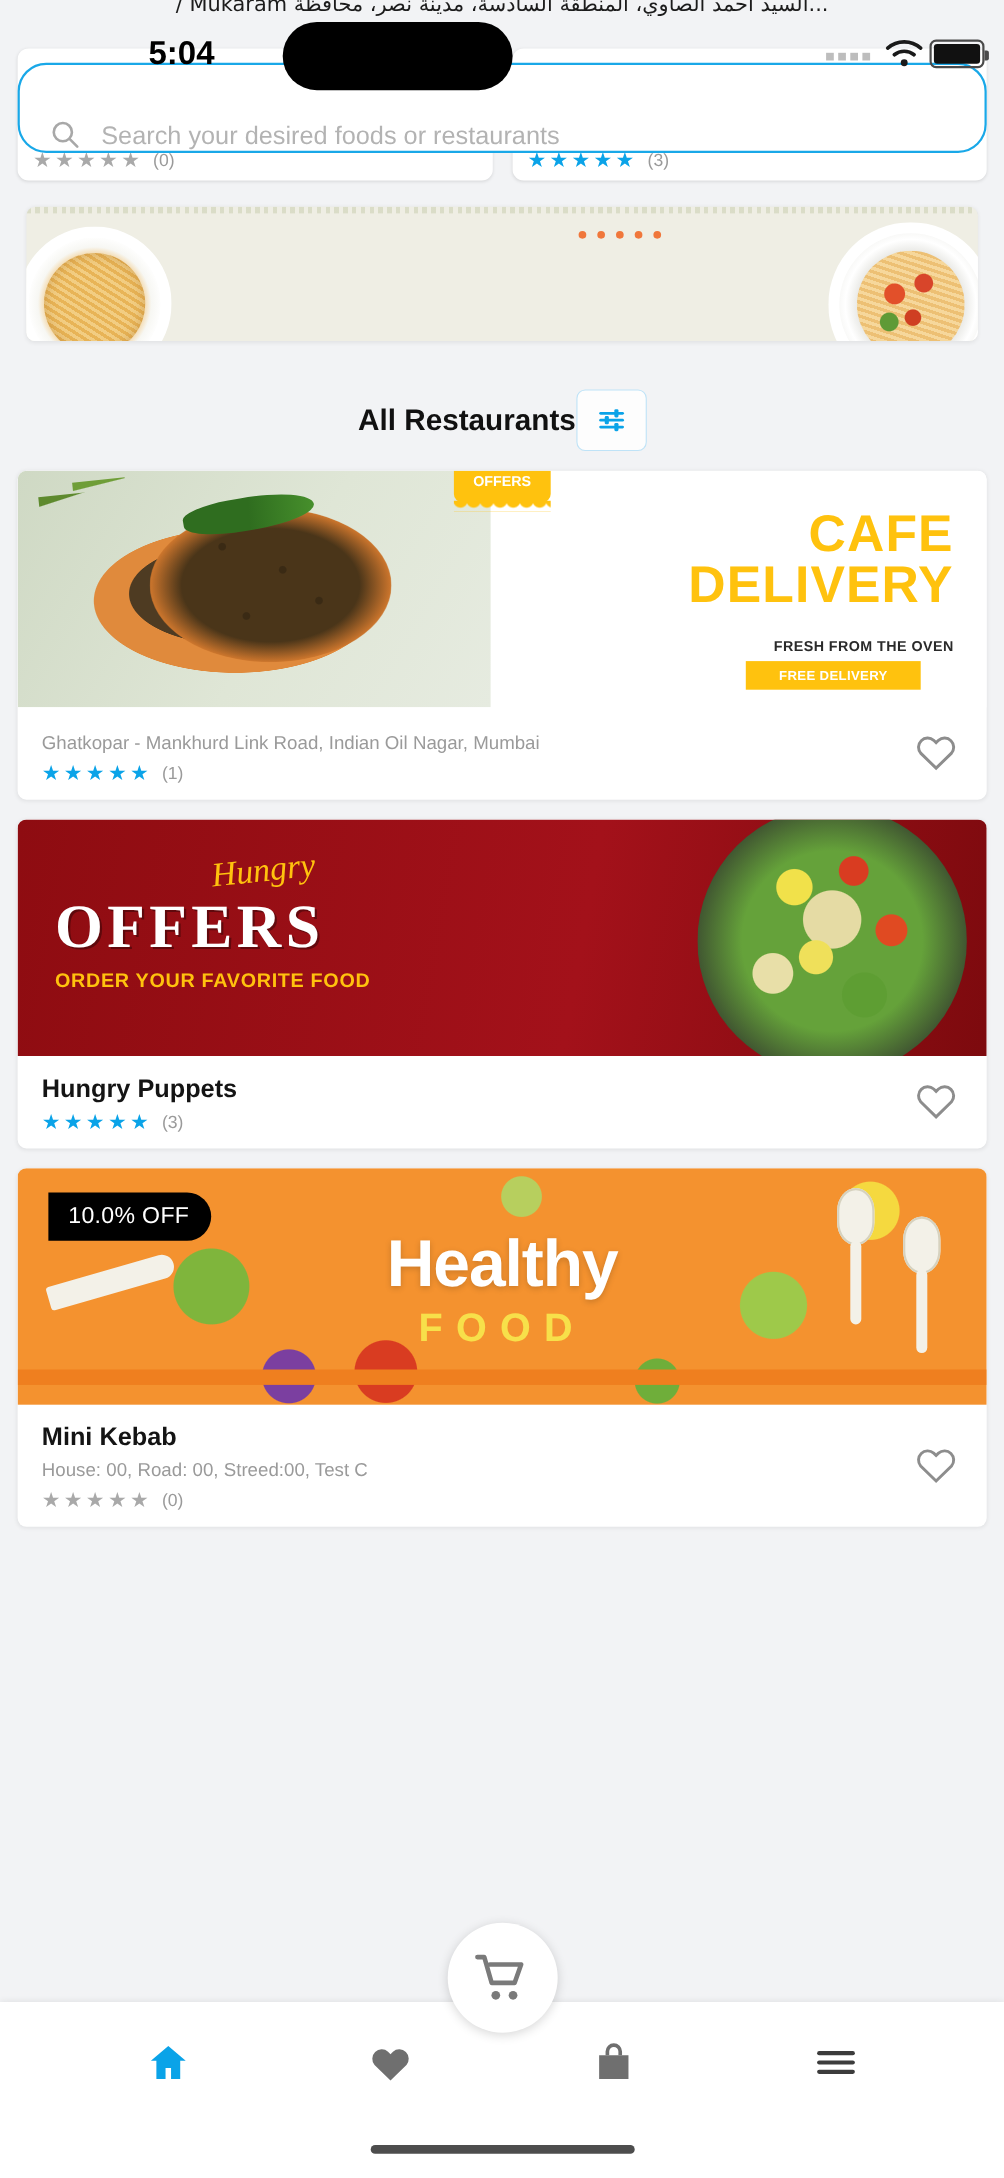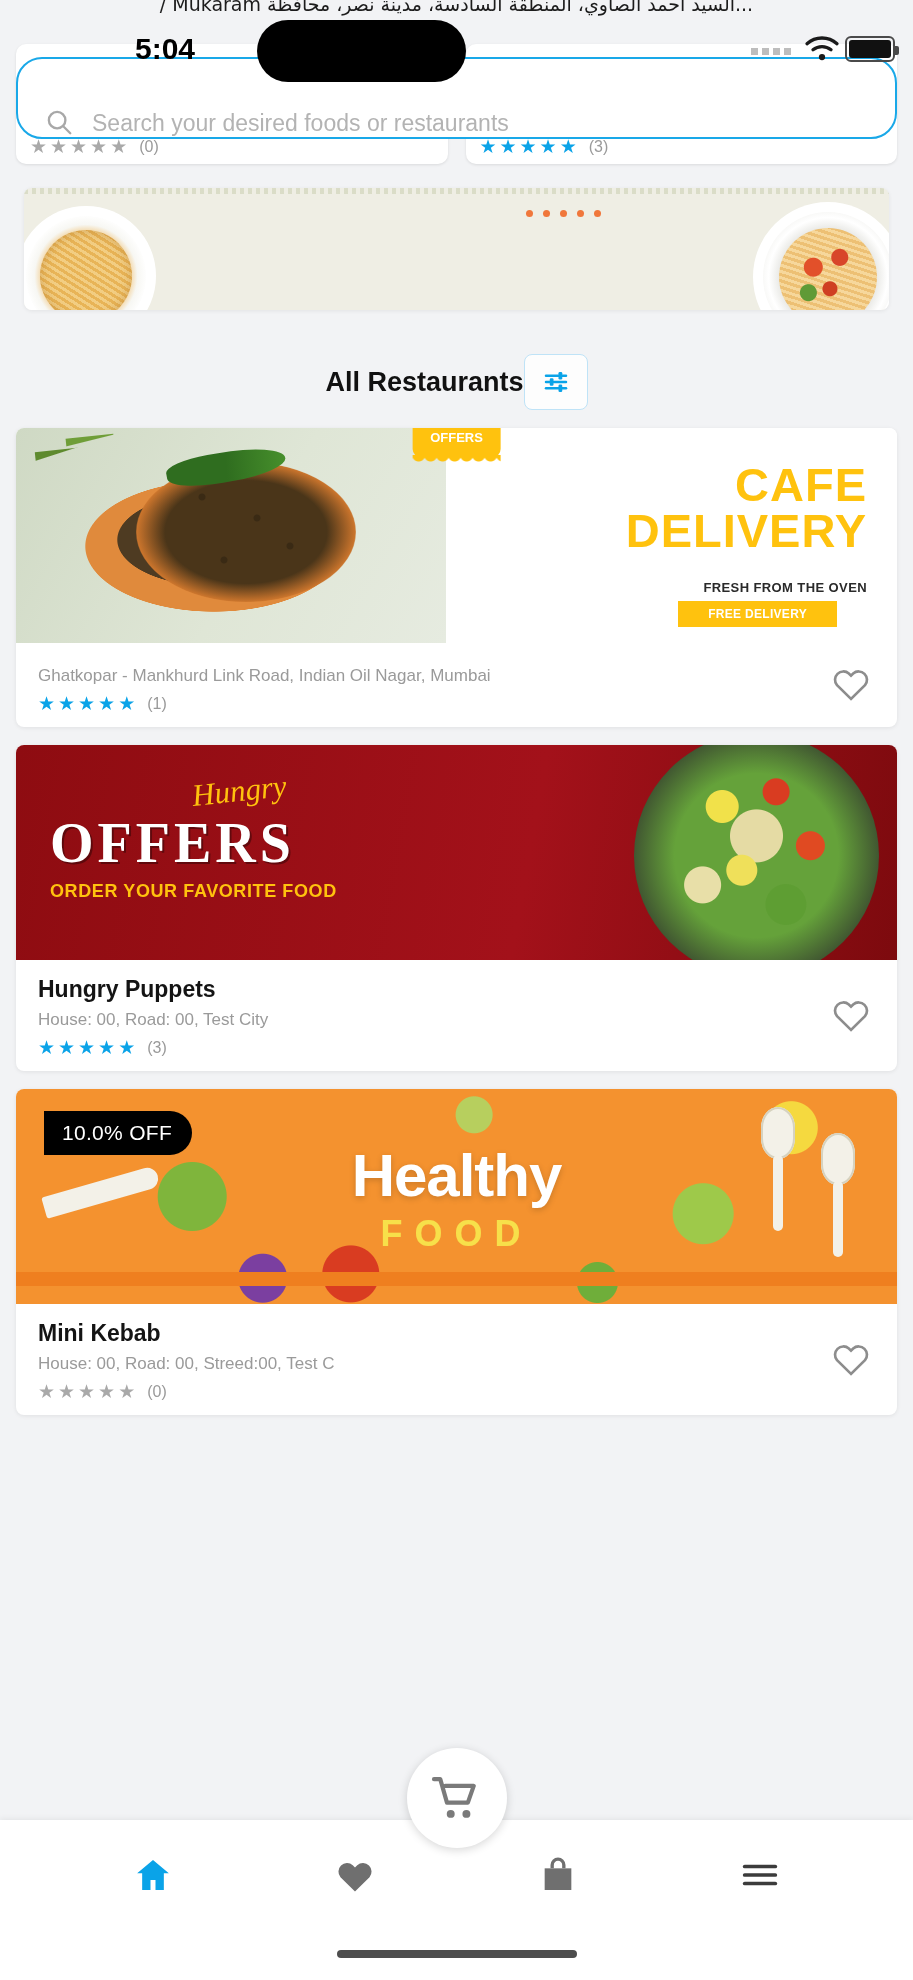--- a/index.html
+++ b/index.html
@@ -354,21 +354,20 @@
 
     <div class="rcard">
       <div class="rbanner b-puppets">
         <div class="pan"></div>
         <div class="p-script">Hungry</div>
         <div class="p-main">OFFERS</div>
         <div class="p-tag">ORDER YOUR FAVORITE FOOD</div>
       </div>
       <div class="rinfo">
         <div class="rname">Hungry Puppets</div>
-        <div class="raddr">House: 00, Road: 00, Test City</div>
         <div class="rrate stars">
           <span class="star blue">★★★★★</span>
           <span class="rcount">(3)</span>
         </div>
         <div class="heart">
           <svg width="40" height="38" viewBox="0 0 24 22">
             <path d="M12 20.5 3.6 12.3a5 5 0 0 1 7.1-7l1.3 1.3 1.3-1.3a5 5 0 0 1 7.1 7Z" fill="none" stroke="#8d8d8d" stroke-width="1.6"></path>
           </svg>
         </div>
       </div>

